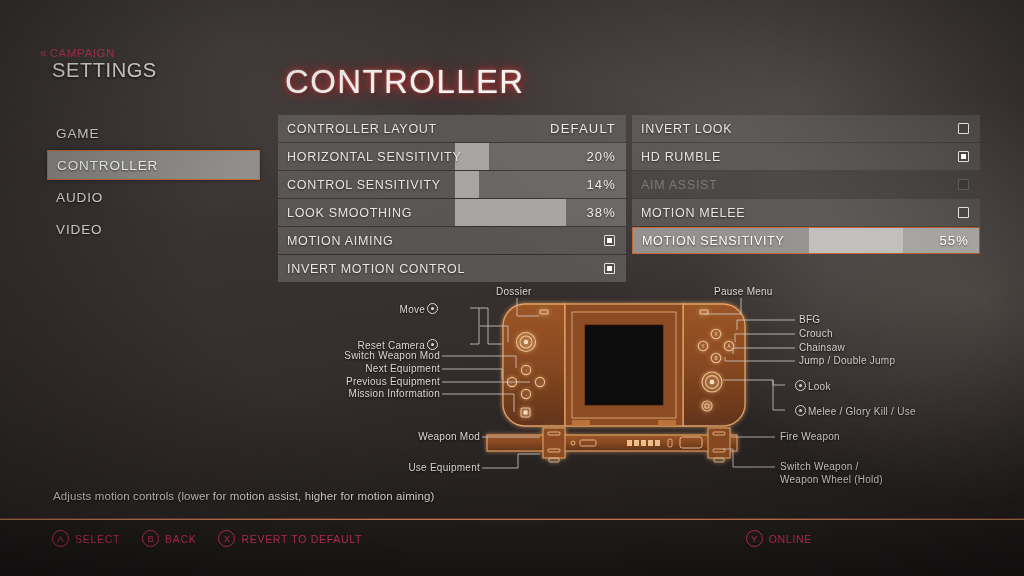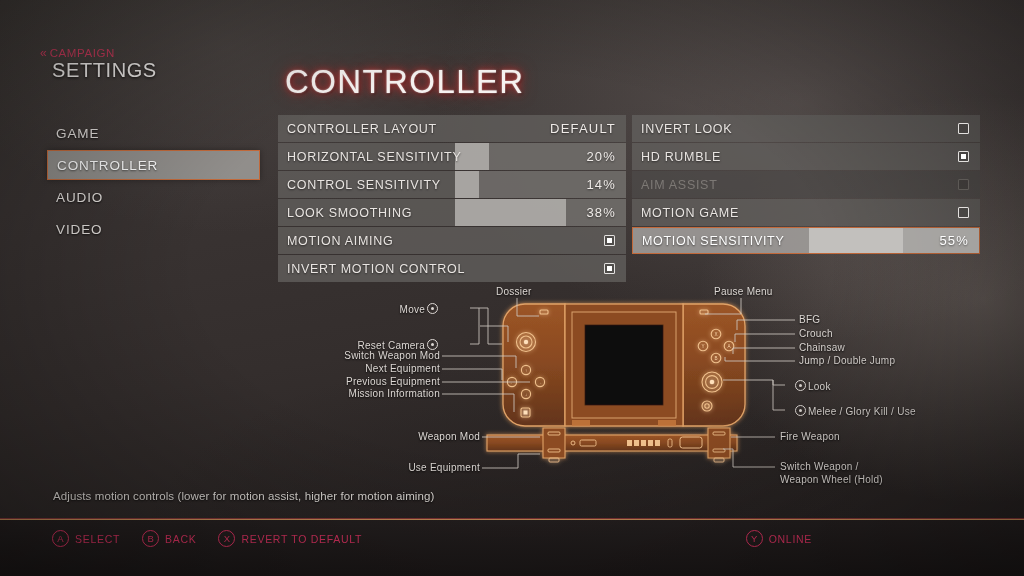--- a/index.html
+++ b/index.html
@@ -245,21 +245,21 @@
           <div class="inner"></div>
         </div>
       </div>
       <div class="row disabled">
         <span class="name">AIM ASSIST</span>
         <div class="chk">
           <div class="inner"></div>
         </div>
       </div>
       <div class="row">
-        <span class="name">MOTION GAME</span>
+        <span class="name">MOTION MELEE</span>
         <div class="chk">
           <div class="inner"></div>
         </div>
       </div>
       <div class="row highlighted">
         <div class="slider-track"></div>
         <div class="slider-fill" style="width: 94.05px;"></div>
         <span class="name">MOTION SENSITIVITY</span>
         <span class="value">55%</span>
       </div>

